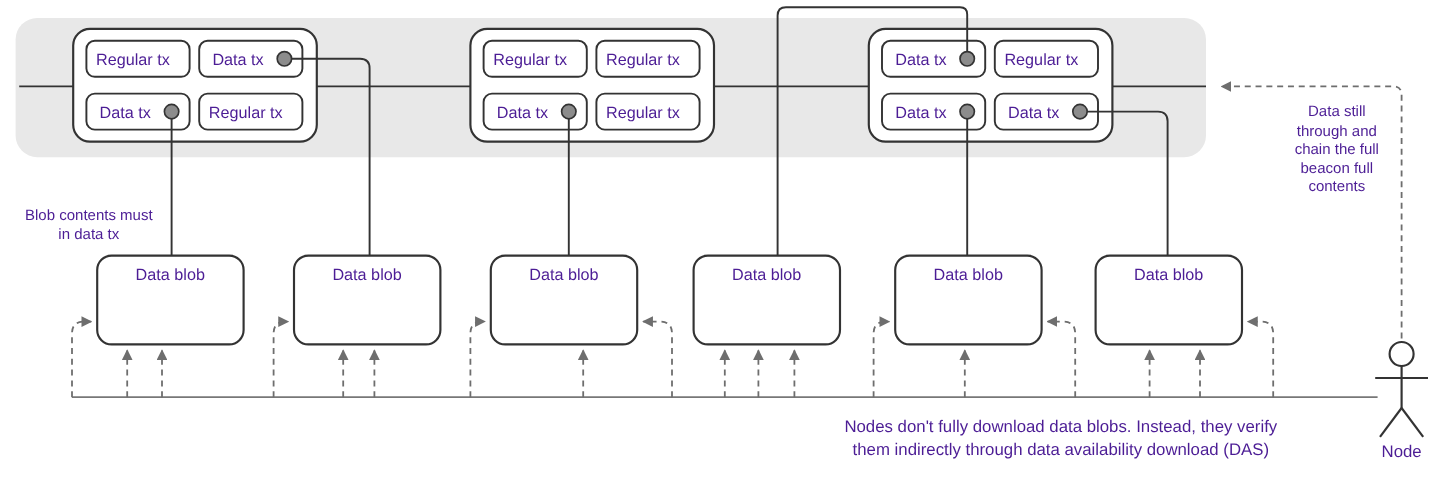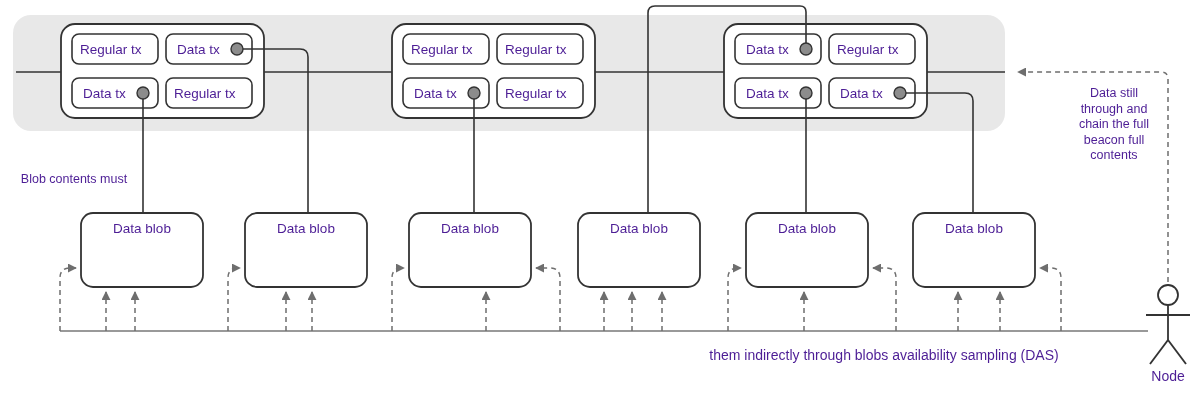--- a/index.html
+++ b/index.html
@@ -3,21 +3,21 @@
 <meta charset="utf-8">
 <style>
   html,body{margin:0;padding:0;background:#ffffff;}
   body{width:1200px;height:404px;font-family:"Liberation Sans",sans-serif;color:#1a1a1a;}
   #stage{position:relative;width:1200px;height:404px;overflow:hidden;}
   svg.layer{position:absolute;left:0;top:0;width:1200px;height:404px;}
   .txt{position:absolute;font-family:"Liberation Sans",sans-serif;color:#4c1d95;}
   .note{font-size:12.5px;line-height:15.5px;text-align:center;}
   .caption{font-size:14px;line-height:19px;text-align:center;}
   .blk-label{font-size:13.5px;}
-  .blob-label{font-size:13.5px;text-align:center;}
+  .blob-label{font-size:13.5px;text-align:left;padding-left:32px;}
   .node-label{font-size:14px;text-align:center;}
 </style>
 </head>
 <body>
 
 <div id="stage">
 
   <svg class="layer" viewBox="0 0 1200 404">
     <defs>
       <marker id="solidArrow" viewBox="0 0 10 10" refX="9" refY="5" markerWidth="7" markerHeight="7" orient="auto-start-reverse">
@@ -146,29 +146,31 @@
 
   <div class="txt blob-label" style="left:81px;  top:221px; width:122px;">Data blob</div>
   <div class="txt blob-label" style="left:245px; top:221px; width:122px;">Data blob</div>
   <div class="txt blob-label" style="left:409px; top:221px; width:122px;">Data blob</div>
   <div class="txt blob-label" style="left:578px; top:221px; width:122px;">Data blob</div>
   <div class="txt blob-label" style="left:746px; top:221px; width:122px;">Data blob</div>
   <div class="txt blob-label" style="left:913px; top:221px; width:122px;">Data blob</div>
 
   <div class="txt note" style="left:8px; top:148px; width:132px;margin-top:24px;">
     <div>Blob contents must</div>
+    <div>in data tx</div>
   </div>
 
   <div class="txt note" style="left:1058px; top:86px; width:112px;">
     <div>Data still</div>
     <div>through and</div>
     <div>chain the full</div>
     <div>beacon full</div>
     <div>contents</div>
   </div>
 
   <div class="txt caption" style="left:660px; top:346px; width:448px;">
-    <div>them indirectly through blobs availability sampling (DAS)</div>
+    <div>Nodes don't fully download data blobs. Instead, they verify</div>
+    <div>them indirectly through data availability download (DAS)</div>
   </div>
 
   <div class="txt node-label" style="left:1128px; top:368px; width:80px;">Node</div>
 
 </div>
 
 </body></html>

